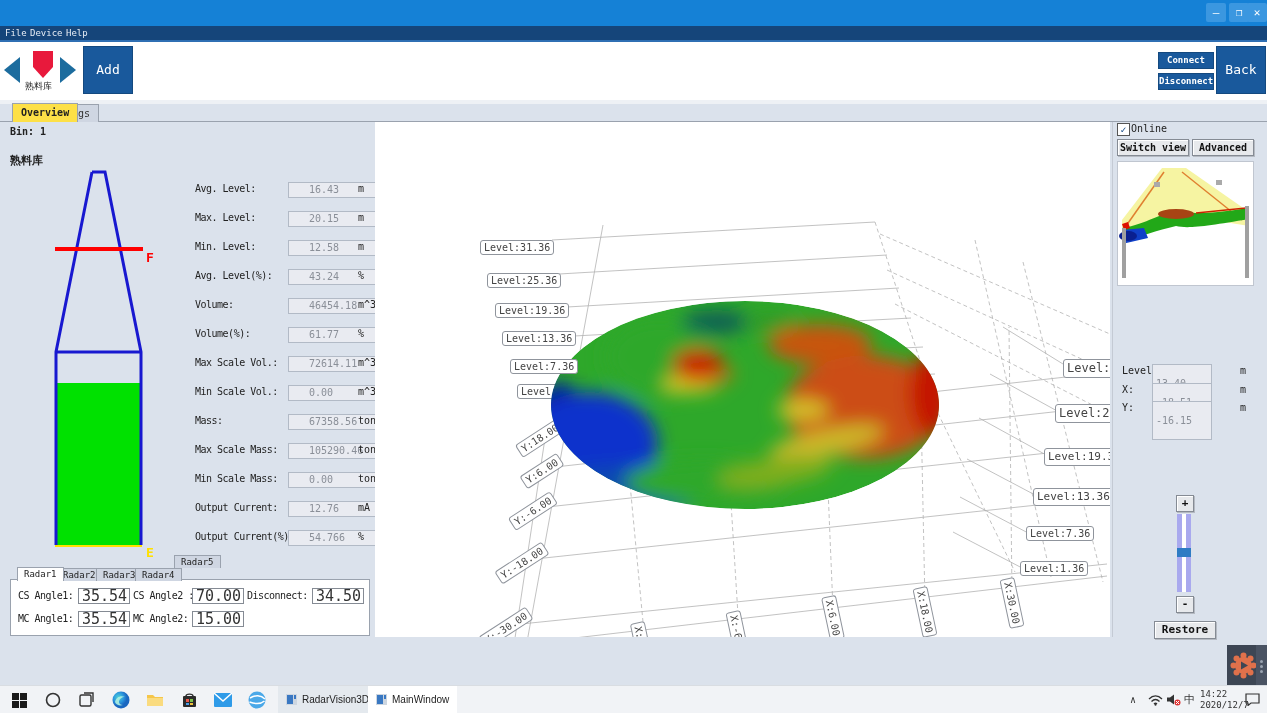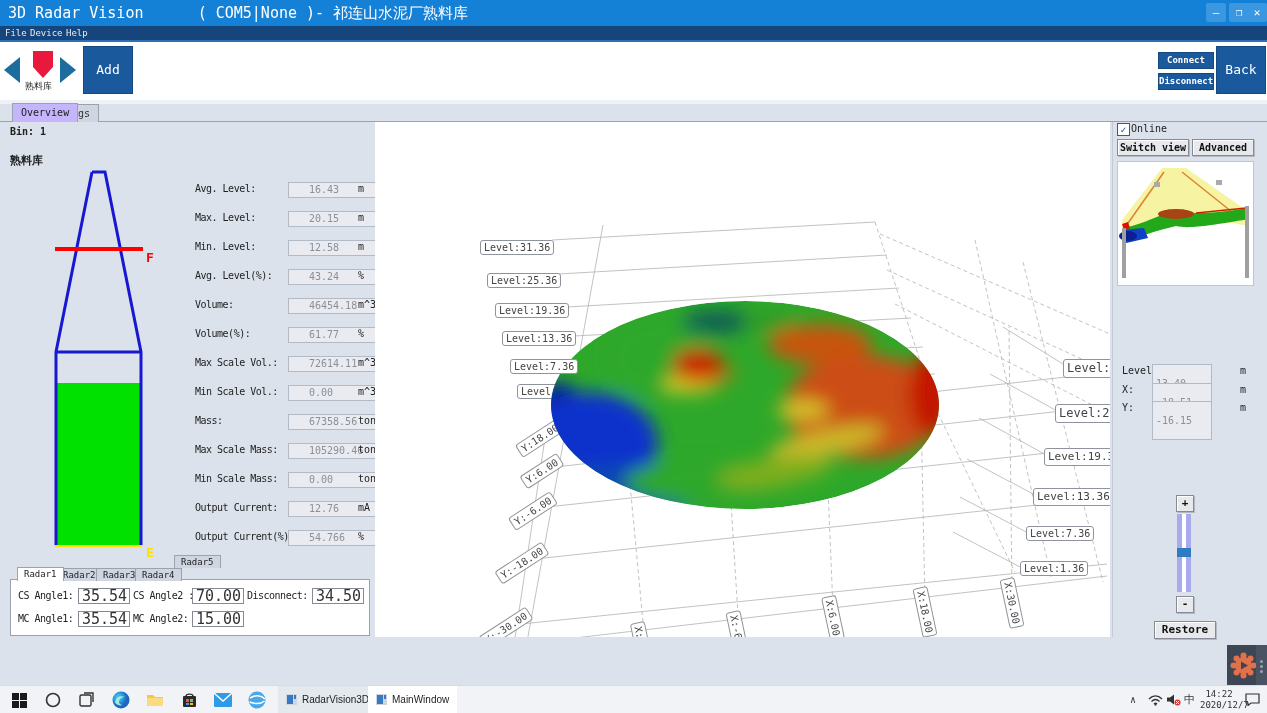--- a/index.html
+++ b/index.html
@@ -16,21 +16,21 @@
   .menuitem{color:#e8eef6;font-size:9px;top:2px;}
   
   .toolbar{left:0;top:42px;width:1267px;height:58px;background:#fff;border-bottom:4px solid #eef1f5;}
   .tri{width:0;height:0;}
   .btn-blue{background:#19599c;color:#fff;border:1px solid #14497f;text-align:center;cursor:pointer;}
   .btn3d{background:#e7e9ec;border:1px solid #858b94;box-shadow:inset 1px 1px 0 #fff,1px 1px 0 #b5bac2;
          text-align:center;font-weight:bold;color:#111;cursor:pointer;}
   
   .tabstrip{left:0;top:103px;width:1267px;height:18px;border-bottom:1px solid #9aa2ae;}
   .tab{height:17px;line-height:17px;padding:0 8px;font-size:10px;border:1px solid #9aa2ae;border-bottom:none;position:absolute;}
-  .tab.active{background:#c4b5fd;z-index:2;height:18px;}
+  .tab.active{background:#fde047;z-index:2;height:18px;font-weight:bold;}
   .tab.inactive{background:#cfd6e2;color:#333;}
   
   .srow{position:absolute;left:195px;width:200px;height:16px;}
   .slabel{position:absolute;left:0;top:1px;font-size:10px;letter-spacing:-0.5px;white-space:nowrap;}
   .vbox{position:absolute;left:93px;top:0;width:58px;height:14px;background:#e9ebf1;
         border:1px solid #b2bac6;color:#8a8f98;font-size:10px;line-height:14px;padding:0 20px;}
   .sunit{position:absolute;left:163px;top:1px;font-size:10px;white-space:nowrap;}
   
   .rtab{position:absolute;height:12px;line-height:12px;font-size:9px;padding:0 6px;border:1px solid #9aa2ae;border-bottom:none;}
   .rtab.active{background:#fff;z-index:2;height:13px;}
@@ -61,21 +61,20 @@
          gap:5px;padding:0 8px;font-size:10px;font-family:"Liberation Sans",sans-serif;cursor:pointer;}
   .tray{position:absolute;top:0;height:27px;display:flex;align-items:center;font-size:10px;color:#333;}
   .gearbox{left:1227px;top:645px;width:40px;height:41px;background:#3d4654;}
   .gearstrip{position:absolute;right:0;top:0;width:11px;height:41px;background:#4a5363;}
   .dot{width:3px;height:3px;border-radius:50%;background:#9aa3b0;margin:2px auto;}
 </style>
 </head>
 <body>
 
 <div class="abs titlebar">
-  <div class="abs title-text">3D Radar Vision      ( COM5|None )- 祁连山水泥厂熟料库</div>
   <div class="abs winbtn" style="left:1206px">—</div>
   <div class="abs winbtn" style="left:1229px">❐</div>
   <div class="abs winbtn" style="left:1247px">✕</div>
 </div>
 
 <div class="abs menubar">
   <span class="abs menuitem" style="left:5px">File</span>
   <span class="abs menuitem" style="left:30px">Device</span>
   <span class="abs menuitem" style="left:66px">Help</span>
 </div>
@@ -455,21 +454,21 @@
   <div class="tray" style="left:1166px">
     <svg width="15" height="13">
         <path d="M1,4.5 L4,4.5 L8,1.5 L8,11.5 L4,8.5 L1,8.5 Z" fill="#333"></path>
         <circle cx="11.5" cy="9.5" r="3" fill="#d33"></circle>
         <path d="M10,8 L13,11 M13,8 L10,11" stroke="#fff" stroke-width="1"></path>
       </svg>
   </div>
   <div class="tray" style="left:1184px;font-size:11px">
       <span>中</span>
     </div>
-  <div class="tray" style="left:1200px;display:block;text-align:center;width:38px">
+  <div class="tray" style="left:1200px;display:block;text-align:left;width:38px">
     <div style="font-size:9px;line-height:12px;margin-top:2px">14:22</div>
     <div style="font-size:9px;line-height:11px">2020/12/7</div>
   </div>
   <div class="tray" style="left:1245px">
     <svg width="15" height="13">
         <path d="M1,1 L14,1 L14,10 L6,10 L3,12.5 L3,10 L1,10 Z" fill="none" stroke="#333" stroke-width="1.2"></path>
       </svg>
   </div>
 </div>
 

